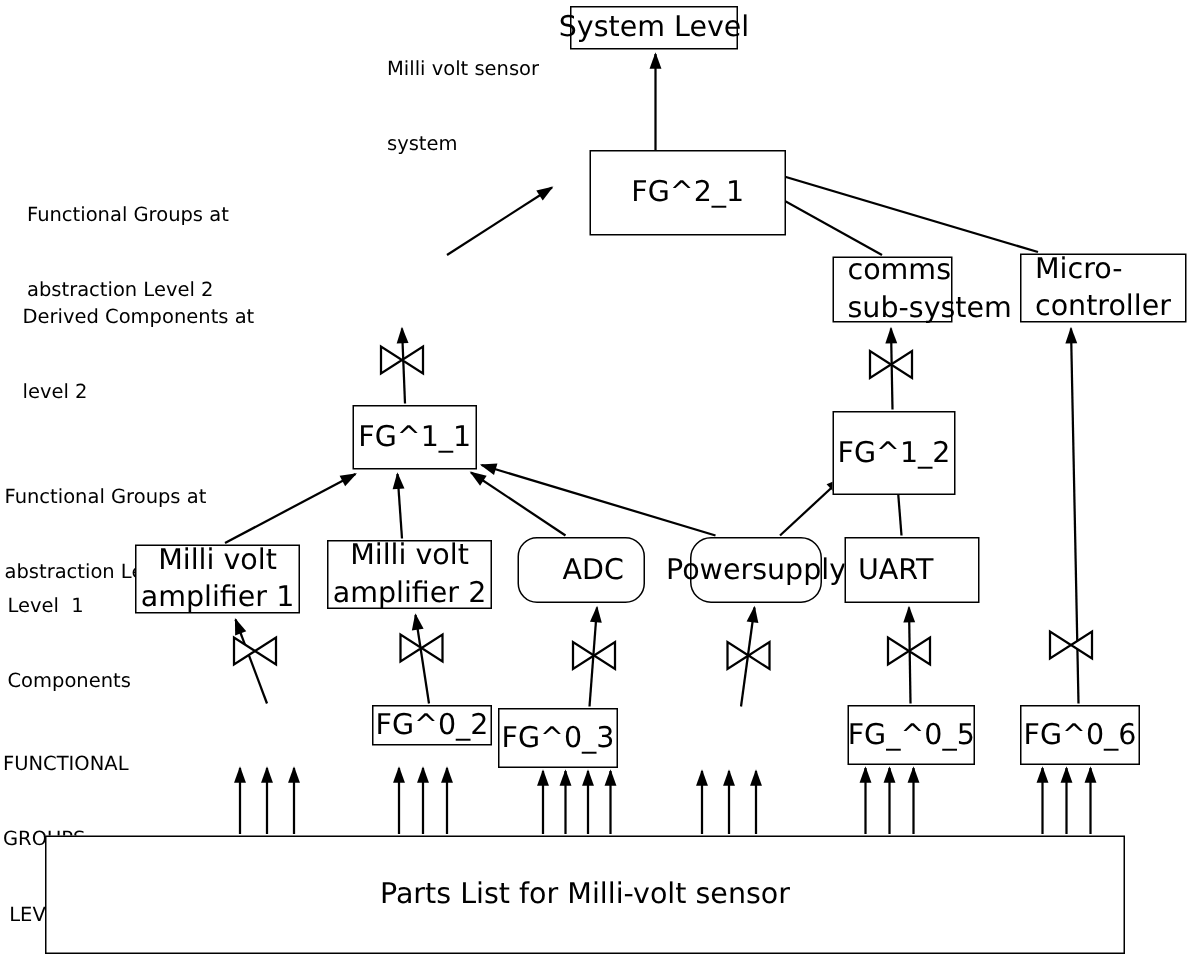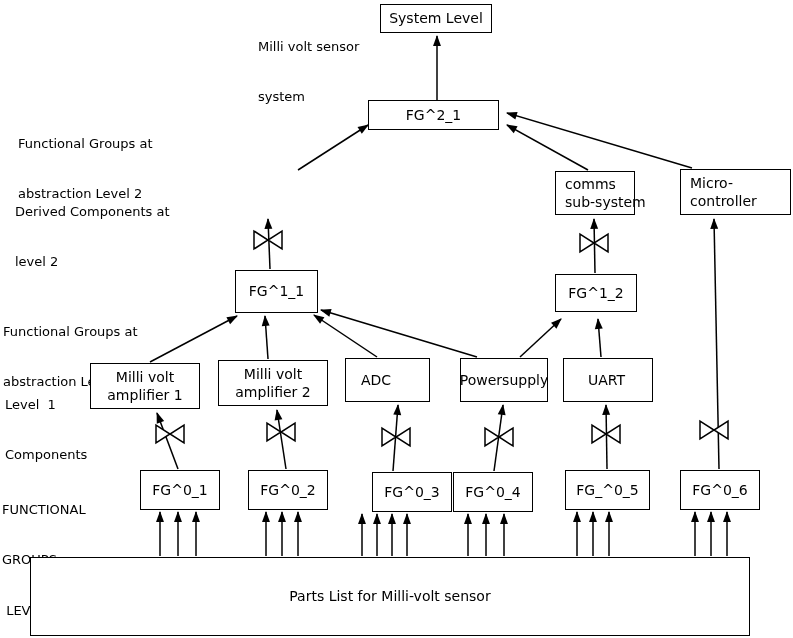--- a/index.html
+++ b/index.html
@@ -16,21 +16,21 @@
   svg.wires { position: absolute; left: 0; top: 0; }
   .box {
     position: absolute;
     border: 1.5px solid #000;
     background: #ffffff;
     display: flex;
     flex-direction: column;
     justify-content: center;
     align-items: center;
     text-align: center;
-    font-size: 14px;
+    font-size: 19px;
     line-height: 1.3;
   }
   .box.align-left {
     align-items: flex-start;
     text-align: left;
     padding-left: 9px;
   }
   .lbl {
     position: absolute;
     font-size: 13px;
@@ -155,76 +155,70 @@
   <div class="lbl" style="left:2px; top:468px;">
     <span class="ln">FUNCTIONAL</span>
     <span class="ln">GROUPS</span>
     <span class="ln"> LEVEL 0</span>
   </div>
 
   <div class="box" style="left:380px; top:4px; width:112px; height:29px;">
     <span class="ln">System Level</span>
   </div>
 
-  <div class="box" style="left:368px; top:100px; width:131px; height:30px;">
+  <div class="box" style="left:393px; top:100px; width:131px; height:57px;">
     <span class="ln">FG^2_1</span>
   </div>
 
 
   <div class="box align-left" style="left:680px; top:169px; width:111px; height:46px;">
     <span class="ln">Micro-</span>
     <span class="ln">controller</span>
   </div>
 
   <div class="box align-left" style="left:555px; top:171px; width:80px; height:44px;">
     <span class="ln">comms</span>
     <span class="ln">sub-system</span>
   </div>
 
   <div class="box" style="left:235px; top:270px; width:83px; height:43px;text-align:center;">
     <span class="ln">FG^1_1</span>
   </div>
 
-  <div class="box" style="left:555px; top:274px; width:82px; height:38px;">
+  <div class="box" style="left:555px; top:274px; width:82px; height:56px;">
     <span class="ln">FG^1_2</span>
   </div>
 
   <div class="box" style="left:90px; top:363px; width:110px; height:46px;">
     <span class="ln">Milli volt</span>
     <span class="ln">amplifier 1</span>
   </div>
 
   <div class="box" style="left:218px; top:360px; width:110px; height:46px;">
     <span class="ln">Milli volt</span>
     <span class="ln">amplifier 2</span>
   </div>
 
-  <div class="box align-left" style="left:345px; top:358px; width:85px; height:44px; padding-left:15px;">
+  <div class="box align-left" style="left:345px; top:358px; width:85px; height:44px; padding-left:29px;border-radius:13px;">
     <span class="ln">ADC</span>
   </div>
 
-  <div class="box" style="left:460px; top:358px; width:88px; height:44px;">
+  <div class="box" style="left:460px; top:358px; width:88px; height:44px;border-radius:14px;">
     <span class="ln">Powersupply</span>
   </div>
 
-  <div class="box align-left" style="left:563px; top:358px; width:90px; height:44px; padding-left:24px;">
+  <div class="box align-left" style="left:563px; top:358px; width:90px; height:44px; padding-left:8px;">
     <span class="ln">UART</span>
   </div>
 
-  <div class="box" style="left:140px; top:470px; width:80px; height:40px;">
-    <span class="ln">FG^0_1</span>
-  </div>
-  <div class="box" style="left:248px; top:470px; width:80px; height:40px;">
+  <div class="box" style="left:248px; top:470px; width:80px; height:27px;">
     <span class="ln">FG^0_2</span>
   </div>
-  <div class="box" style="left:372px; top:472px; width:80px; height:40px;">
+  <div class="box" style="left:332px; top:472px; width:80px; height:40px;">
     <span class="ln">FG^0_3</span>
-  </div>
-  <div class="box" style="left:453px; top:472px; width:80px; height:40px;">
-    <span class="ln">FG^0_4</span>
   </div>
   <div class="box" style="left:565px; top:470px; width:85px; height:40px;">
     <span class="ln">FG_^0_5</span>
   </div>
   <div class="box" style="left:680px; top:470px; width:80px; height:40px;">
     <span class="ln">FG^0_6</span>
   </div>
 
   <div class="box" style="left:30px; top:557px; width:720px; height:79px;text-align:center;">
     <span class="ln">Parts List for Milli-volt sensor</span>

